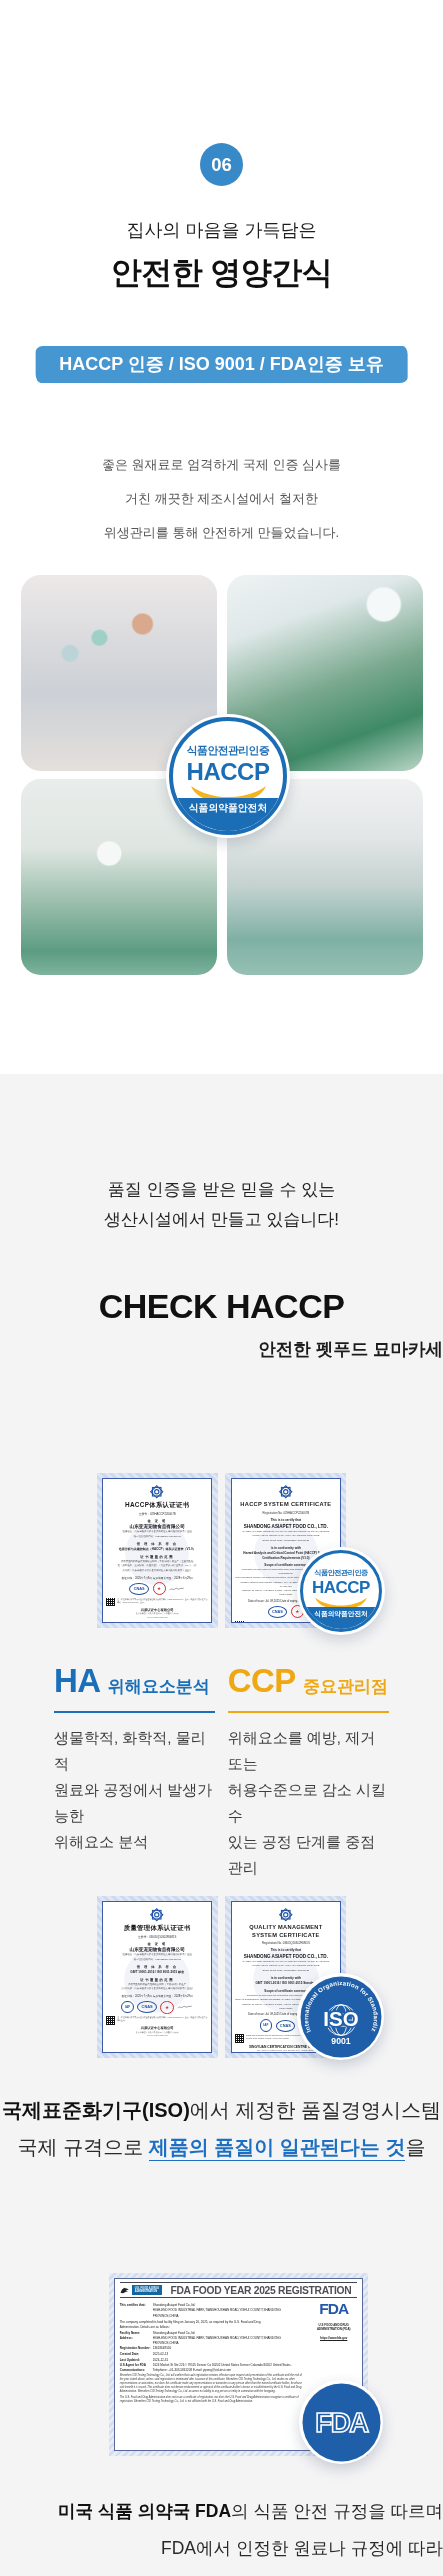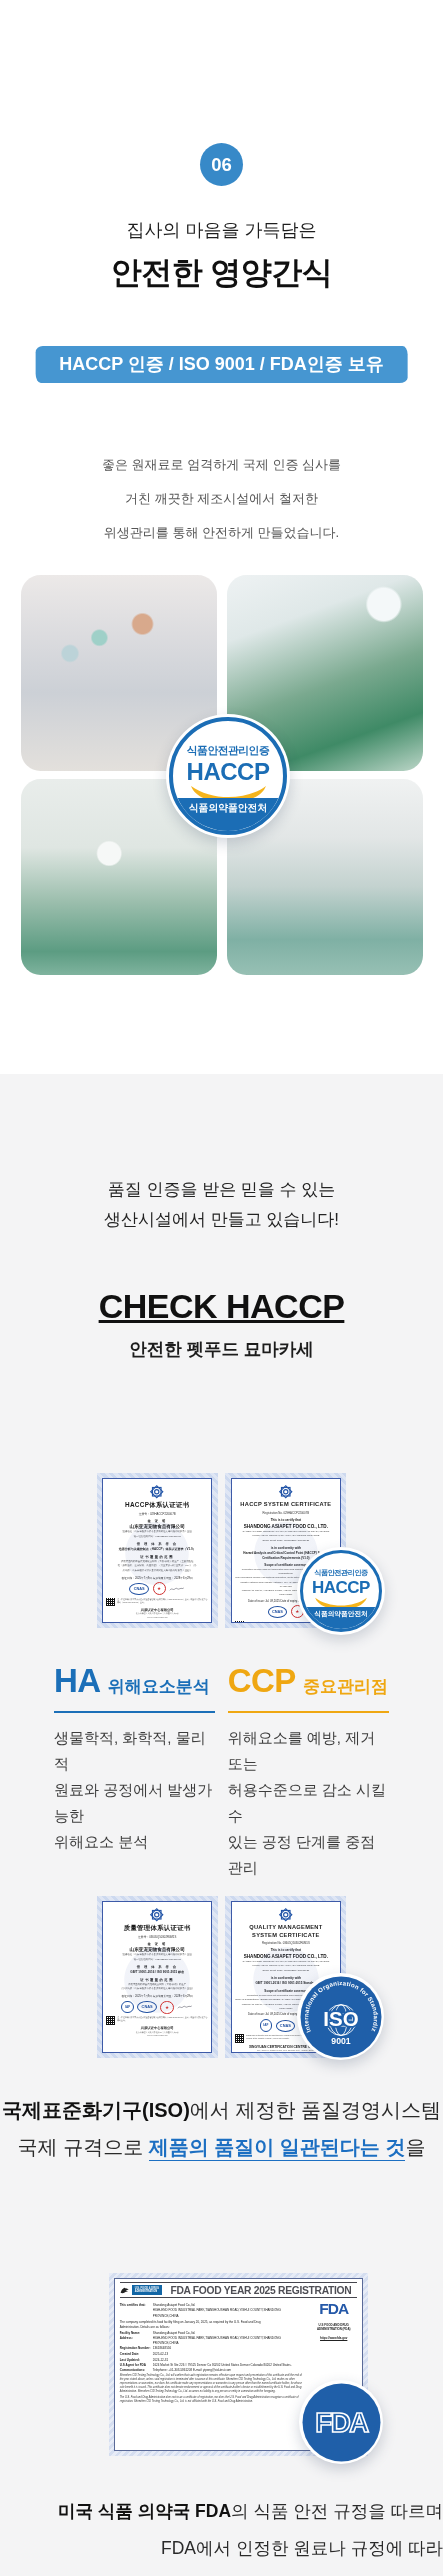--- a/index.html
+++ b/index.html
@@ -52,22 +52,22 @@
   .haccp-sm{top:1547px;left:297px;width:88px;height:88px;}
   .haccp-sm .inner{inset:2.6px;border:3.1px solid #1b6db5;}
   .haccp-sm .h-top{margin-top:15.5px;font-size:7.2px;font-weight:bold;color:#1b6db5;letter-spacing:-0.5px;}
   .haccp-sm .h-main{margin-top:0.5px;font-size:17px;font-weight:800;color:#1b6db5;line-height:18px;letter-spacing:-0.5px;}
   .haccp-sm .h-swoosh{display:block;margin:0.5px auto 0;width:56px;height:13px;}
   .haccp-sm .h-bottom{position:absolute;left:0;bottom:0;width:100%;height:29%;background:#1b6db5;color:#fff;
     font-size:6.7px;font-weight:bold;padding-top:3.1px;box-sizing:border-box;}
 
   
   .q-intro{top:1175px;font-size:17px;color:#232323;line-height:30px;}
-  .q-title{top:1284px;font-size:34px;font-weight:800;color:#111;line-height:44px;letter-spacing:-0.5px;text-decoration:underline;}
-  .q-sub{top:1336px;font-size:17.5px;font-weight:bold;color:#1c1c1c;line-height:26px;}
+  .q-title{top:1284px;font-size:34px;font-weight:800;color:#111;line-height:44px;letter-spacing:-0.5px;}
+  .q-sub{top:1336px;font-size:17.5px;font-weight:bold;color:#1c1c1c;line-height:26px;text-align:right;}
 
   
   .cert-row{position:absolute;left:0;width:100%;display:flex;justify-content:center;gap:7.7px;}
   .row1{top:1473px;}  .row1 .cert{height:155px;}
   .row2{top:1896px;}  .row2 .cert{height:162px;}
   .cert{position:relative;width:121px;box-sizing:border-box;
     background:repeating-linear-gradient(45deg,#cdd9ef 0 3.1px,#dfe6f4 3.1px 6.2px);}
   .paper{position:absolute;inset:5.2px;background:#fff;border:1px solid #3d5aa8;padding:3.6px 3.6px 2.6px;
     box-sizing:border-box;text-align:center;overflow:hidden;}
   .paper::before{content:"";position:absolute;inset:0;

